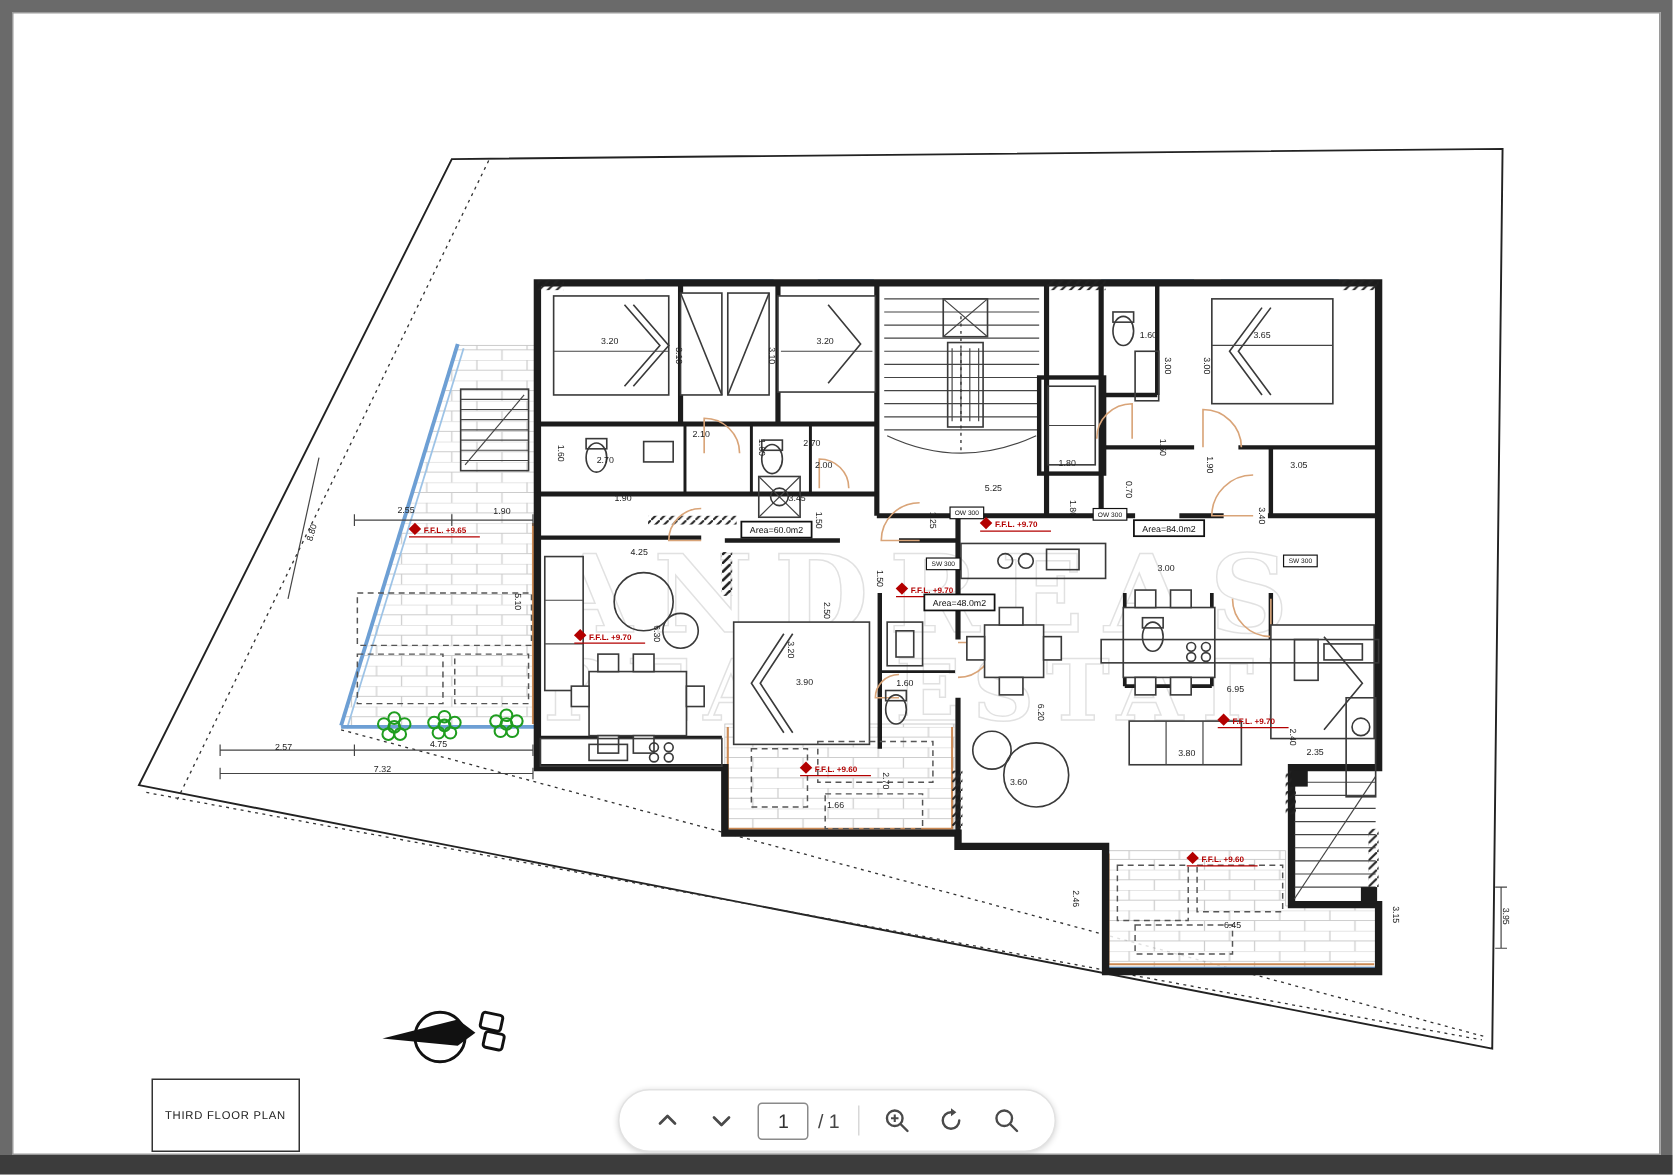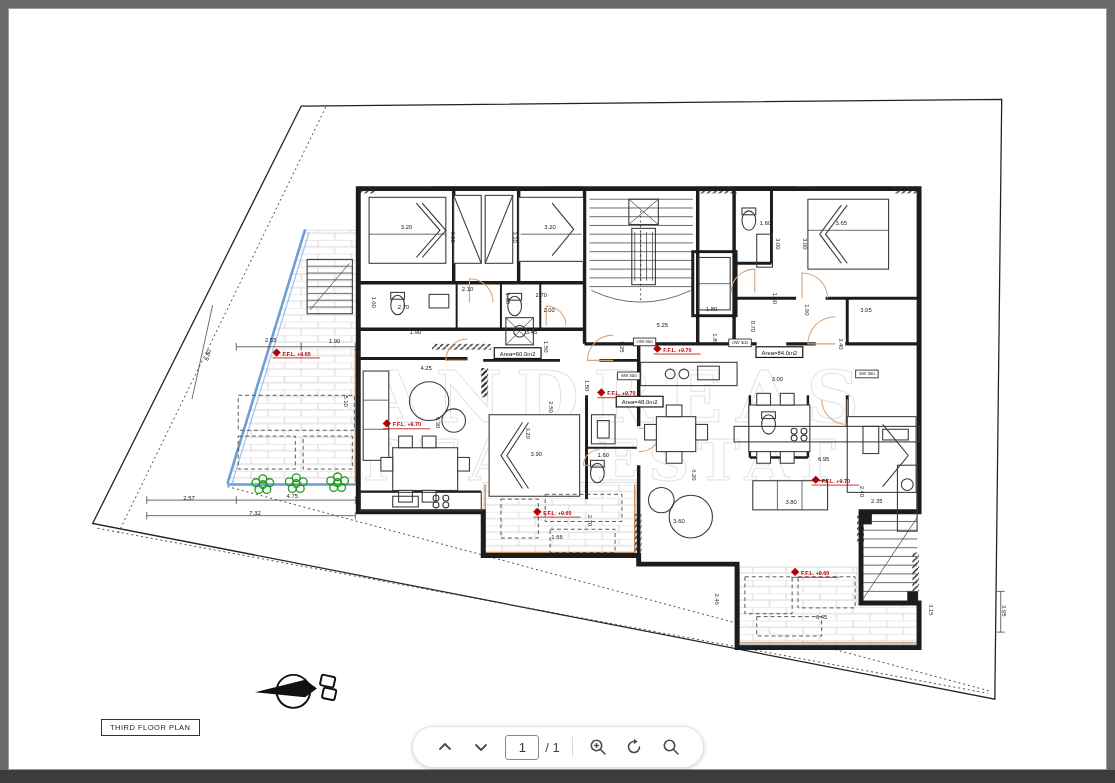--- a/index.html
+++ b/index.html
@@ -28,21 +28,21 @@
   .site{stroke:#222;stroke-width:1.3;fill:none;}
   .dim{font:6px "Liberation Sans",sans-serif;fill:#222;text-anchor:middle;}
   .ffl{font:bold 5.5px "Liberation Sans",sans-serif;fill:#b30000;}
   .area{font:6px "Liberation Sans",sans-serif;fill:#111;text-anchor:middle;}
   .tag{font:4.5px "Liberation Sans",sans-serif;fill:#111;text-anchor:middle;}
   .wm{font:bold 74px "DejaVu Serif",serif;fill:none;stroke:#8f8f8f;stroke-width:1;opacity:0.26;text-anchor:middle;letter-spacing:14px;}
   .wm2{font:bold 58px "DejaVu Serif",serif;fill:none;stroke:#8f8f8f;stroke-width:1;opacity:0.26;text-anchor:middle;letter-spacing:8px;}
 
   
   .title-box{
-    position:absolute;left:92px;top:710px;padding:3px 8px;
+    position:absolute;left:92px;top:710px;padding:19px 8px;
     border:1.3px solid #333;font-size:7.5px;letter-spacing:0.5px;color:#222;background:#fff;
   }
 
   
   .toolbar{
     position:absolute;left:50%;transform:translateX(-50%);top:717px;
     height:42px;width:292px;background:#fff;border:1px solid #e2e2e2;border-radius:22px;
     box-shadow:0 1px 4px rgba(0,0,0,0.18);
     display:flex;align-items:center;justify-content:space-between;padding:0 20px;box-sizing:border-box;
   }

